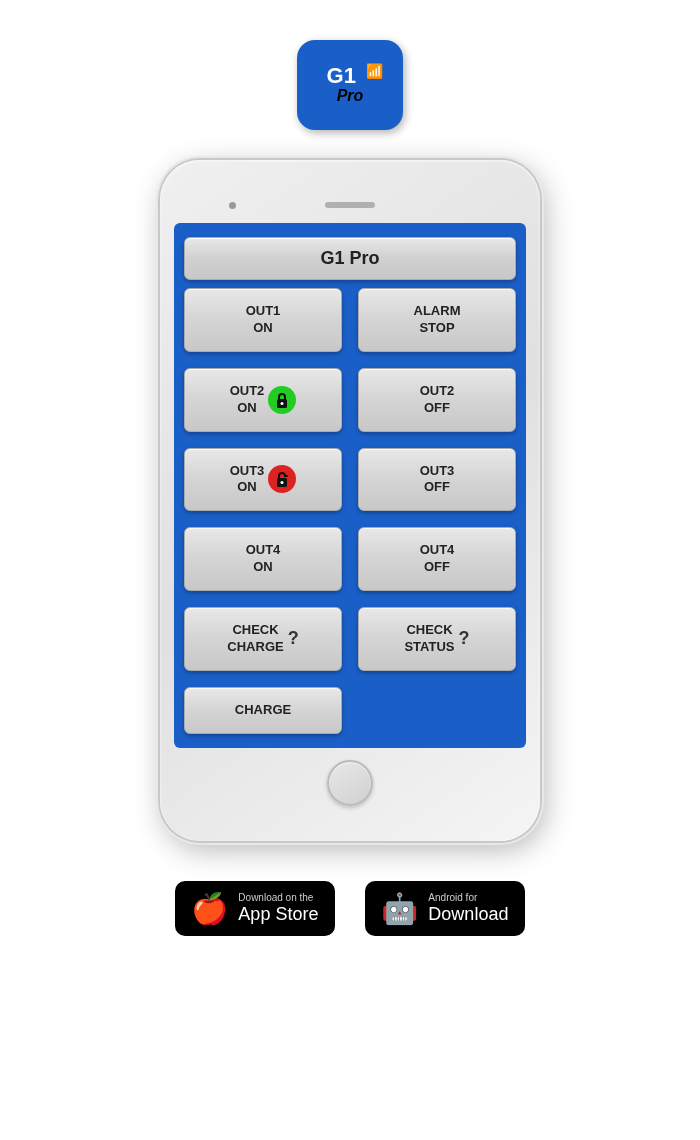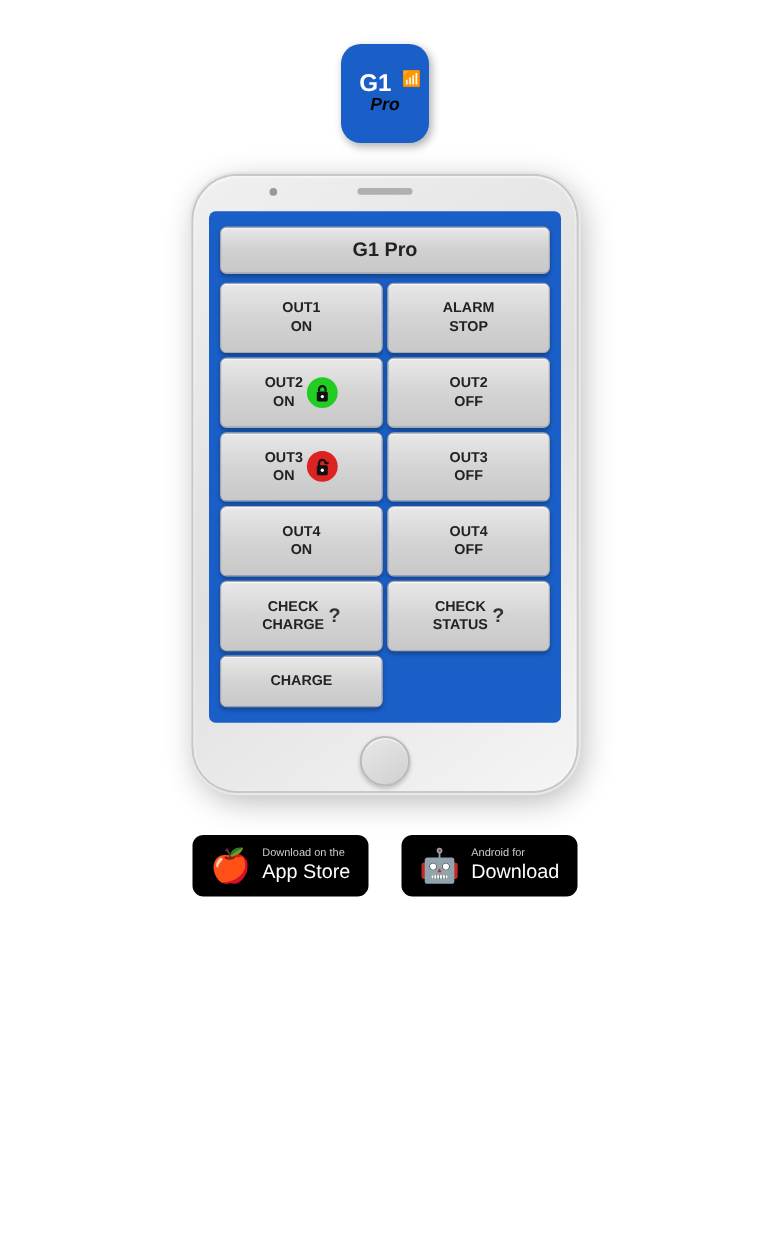--- a/index.html
+++ b/index.html
@@ -13,21 +13,21 @@
       font-family: Arial, Helvetica, sans-serif;
       padding: 20px 0;
     }
 
     
     .app-icon-container {
       margin-top: 20px;
       margin-bottom: 30px;
     }
     .app-icon {
-      width: 80px;
+      width: 106px;
       height: 90px;
       background: #1a5fc8;
       border-radius: 18px;
       display: flex;
       flex-direction: column;
       align-items: center;
       justify-content: center;
       box-shadow: 2px 3px 8px rgba(0,0,0,0.3);
     }
     .app-icon-title {
@@ -45,24 +45,24 @@
     .app-icon-wifi {
       color: white;
       font-size: 14px;
       position: relative;
       top: -2px;
       left: 10px;
     }
 
     
     .phone-frame {
-      width: 348px;
+      width: 380px;
       background: linear-gradient(145deg, #f0f0f0, #e0e0e0, #f5f5f5);
       border-radius: 40px;
-      padding: 4px 14px;
+      padding: 35px 14px;
       box-shadow: 
         0 0 0 2px #c8c8c8,
         0 0 0 4px #e8e8e8,
         4px 8px 30px rgba(0,0,0,0.3),
         inset 0 1px 3px rgba(255,255,255,0.8);
       position: relative;
     }
 
     
     .phone-top-bar {
@@ -107,21 +107,21 @@
       font-size: 18px;
       font-weight: bold;
       color: #222;
       box-shadow: 0 2px 4px rgba(0,0,0,0.3), inset 0 1px 1px rgba(255,255,255,0.8);
     }
 
     
     .buttons-grid {
       display: grid;
       grid-template-columns: 1fr 1fr;
-      gap: 4px;
+      gap: 16px;
       border-radius: 24px;
     }
 
     .btn {
       background: linear-gradient(180deg, #e8e8e8, #d4d4d4, #c8c8c8);
       border: 1px solid #aaa;
       border-radius: 6px;
       text-align: center;
       padding: 14px 6px;
       font-size: 13px;

